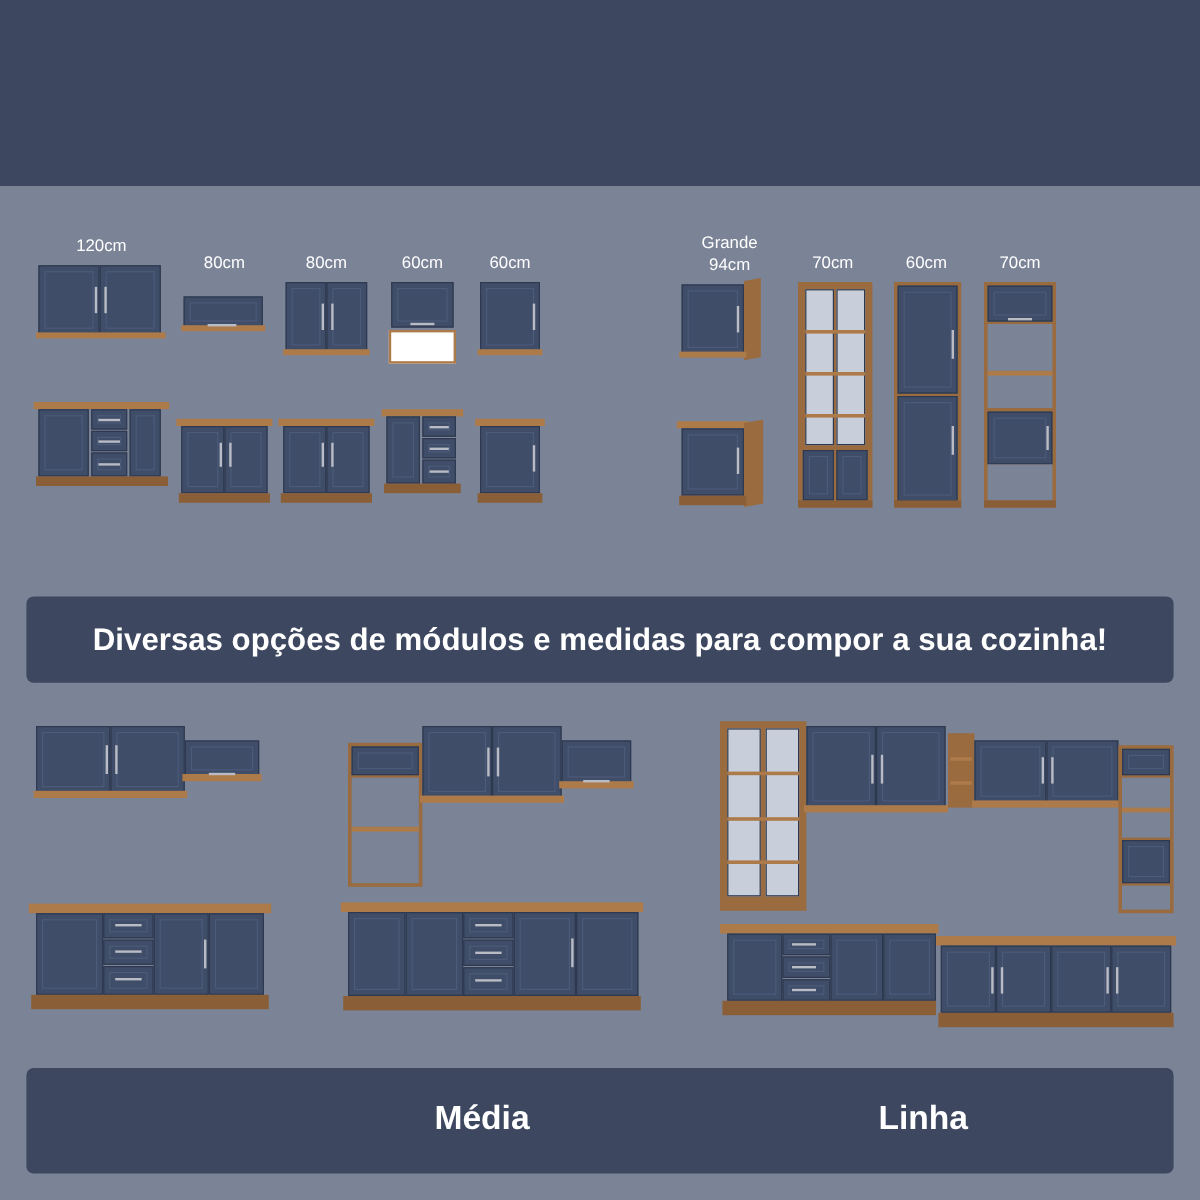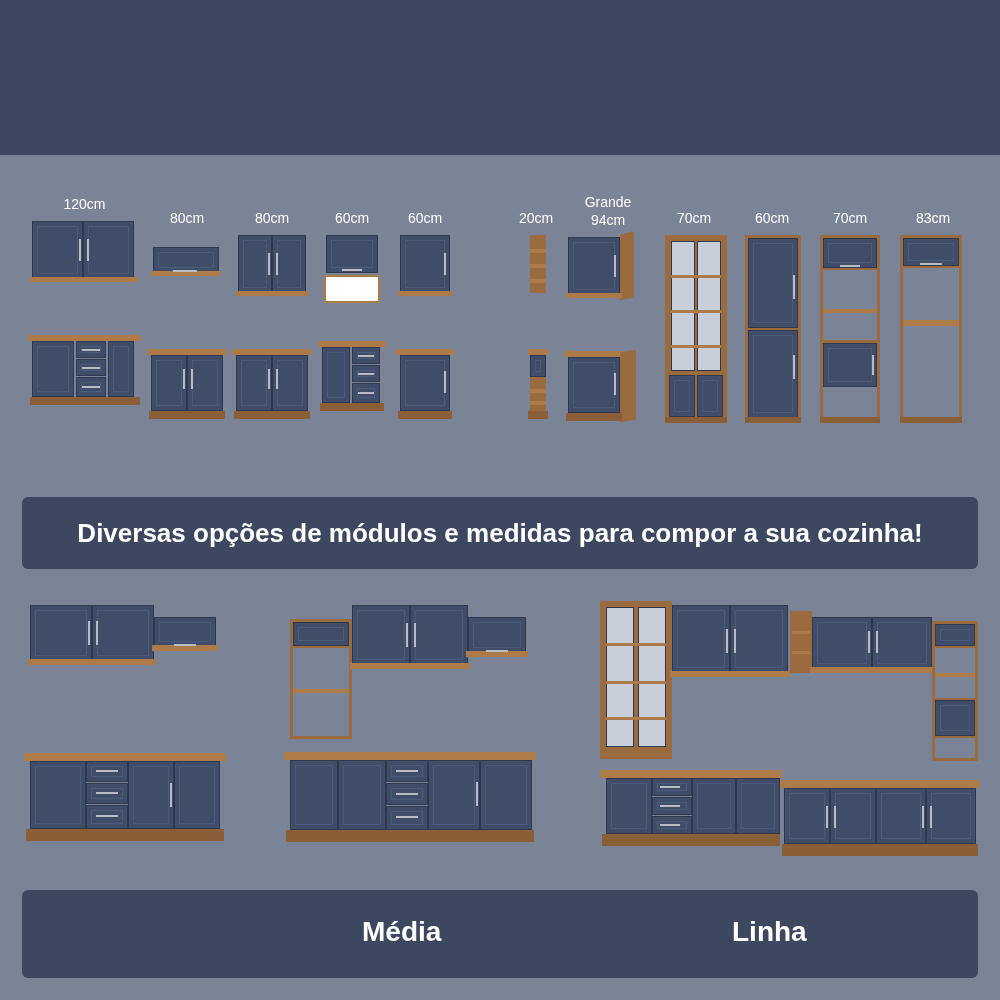--- a/index.html
+++ b/index.html
@@ -190,37 +190,20 @@
     </div>
     <div class="cab" style="margin-top:54px;height:70px;position:relative;">
       <div class="woodtop" style="position:absolute;left:6px;top:0;width:58px;height:6px;"></div>
       <div class="door" style="position:absolute;left:10px;top:6px;width:50px;height:56px;"></div>
       <div class="base" style="position:absolute;left:8px;top:62px;width:54px;height:8px;"></div>
       <div class="handle-v" style="left:54px;top:22px;height:22px;"></div>
     </div>
   </div>
 
 
-  <div class="mod" style="left:510px; top:55px; width:52px;">
-    <div class="lbl">20cm</div>
-    <div class="cab" style="margin-top:8px;height:60px;position:relative;">
-      <div class="wood" style="position:absolute;left:20px;top:0;width:16px;height:58px;"></div>
-      <div class="shelf" style="left:20px;top:14px;width:16px;"></div>
-      <div class="shelf" style="left:20px;top:29px;width:16px;"></div>
-      <div class="shelf" style="left:20px;top:44px;width:16px;"></div>
-    </div>
-    <div class="cab" style="margin-top:54px;height:70px;position:relative;">
-      <div class="woodtop" style="position:absolute;left:18px;top:0;width:20px;height:6px;"></div>
-      <div class="door" style="position:absolute;left:20px;top:6px;width:16px;height:22px;"></div>
-      <div class="wood" style="position:absolute;left:20px;top:28px;width:16px;height:34px;"></div>
-      <div class="shelf" style="left:20px;top:40px;width:16px;"></div>
-      <div class="shelf" style="left:20px;top:52px;width:16px;"></div>
-      <div class="base" style="position:absolute;left:18px;top:62px;width:20px;height:8px;"></div>
-    </div>
-  </div>
 
   <div class="mod" style="left:558px; top:38px; width:100px;">
     <div class="lbl" style="line-height:18px;">Grande
 94cm</div>
     <div class="cab" style="margin-top:8px;height:60px;position:relative;">
       <div class="door" style="position:absolute;left:10px;top:0;width:52px;height:58px;"></div>
       <div class="wood" style="position:absolute;left:62px;top:-4px;width:14px;height:66px;transform:skewY(-10deg);"></div>
       <div class="woodtop" style="position:absolute;left:8px;top:56px;width:56px;height:5px;"></div>
       <div class="handle-v" style="left:56px;top:18px;height:22px;"></div>
     </div>
@@ -268,32 +251,20 @@
       <div style="position:absolute;left:11px;top:35px;width:54px;height:70px;background:#7b8396;"></div>
       <div class="shelf" style="left:11px;top:74px;width:54px;"></div>
       <div class="door" style="position:absolute;left:11px;top:108px;width:54px;height:44px;"></div>
       <div style="position:absolute;left:11px;top:152px;width:54px;height:30px;background:#7b8396;"></div>
       <div class="base" style="position:absolute;left:8px;top:182px;width:60px;height:6px;"></div>
       <div class="handle-h" style="left:28px;top:30px;width:20px;"></div>
       <div class="handle-v" style="left:60px;top:120px;height:20px;"></div>
     </div>
   </div>
 
-  <div class="mod" style="left:890px; top:55px; width:86px;">
-    <div class="lbl">83cm</div>
-    <div class="cab" style="margin-top:8px;height:188px;position:relative;">
-      <div class="wood" style="position:absolute;left:10px;top:0;width:62px;height:188px;"></div>
-      <div class="door" style="position:absolute;left:13px;top:3px;width:56px;height:28px;"></div>
-      <div style="position:absolute;left:13px;top:33px;width:56px;height:52px;background:#7b8396;"></div>
-      <div class="shelf" style="left:13px;top:85px;width:56px;height:6px;"></div>
-      <div style="position:absolute;left:13px;top:91px;width:56px;height:91px;background:#7b8396;"></div>
-      <div class="base" style="position:absolute;left:10px;top:182px;width:62px;height:6px;"></div>
-      <div class="handle-h" style="left:30px;top:28px;width:22px;"></div>
-    </div>
-  </div>
 
 </div>
 
 <div class="banner">
   <span>Diversas opções de módulos e medidas para compor a sua cozinha!</span>
 </div>
 
 <div class="comps">
 
   <div class="comp" style="left:20px; top:20px; width:250px; height:250px;">

